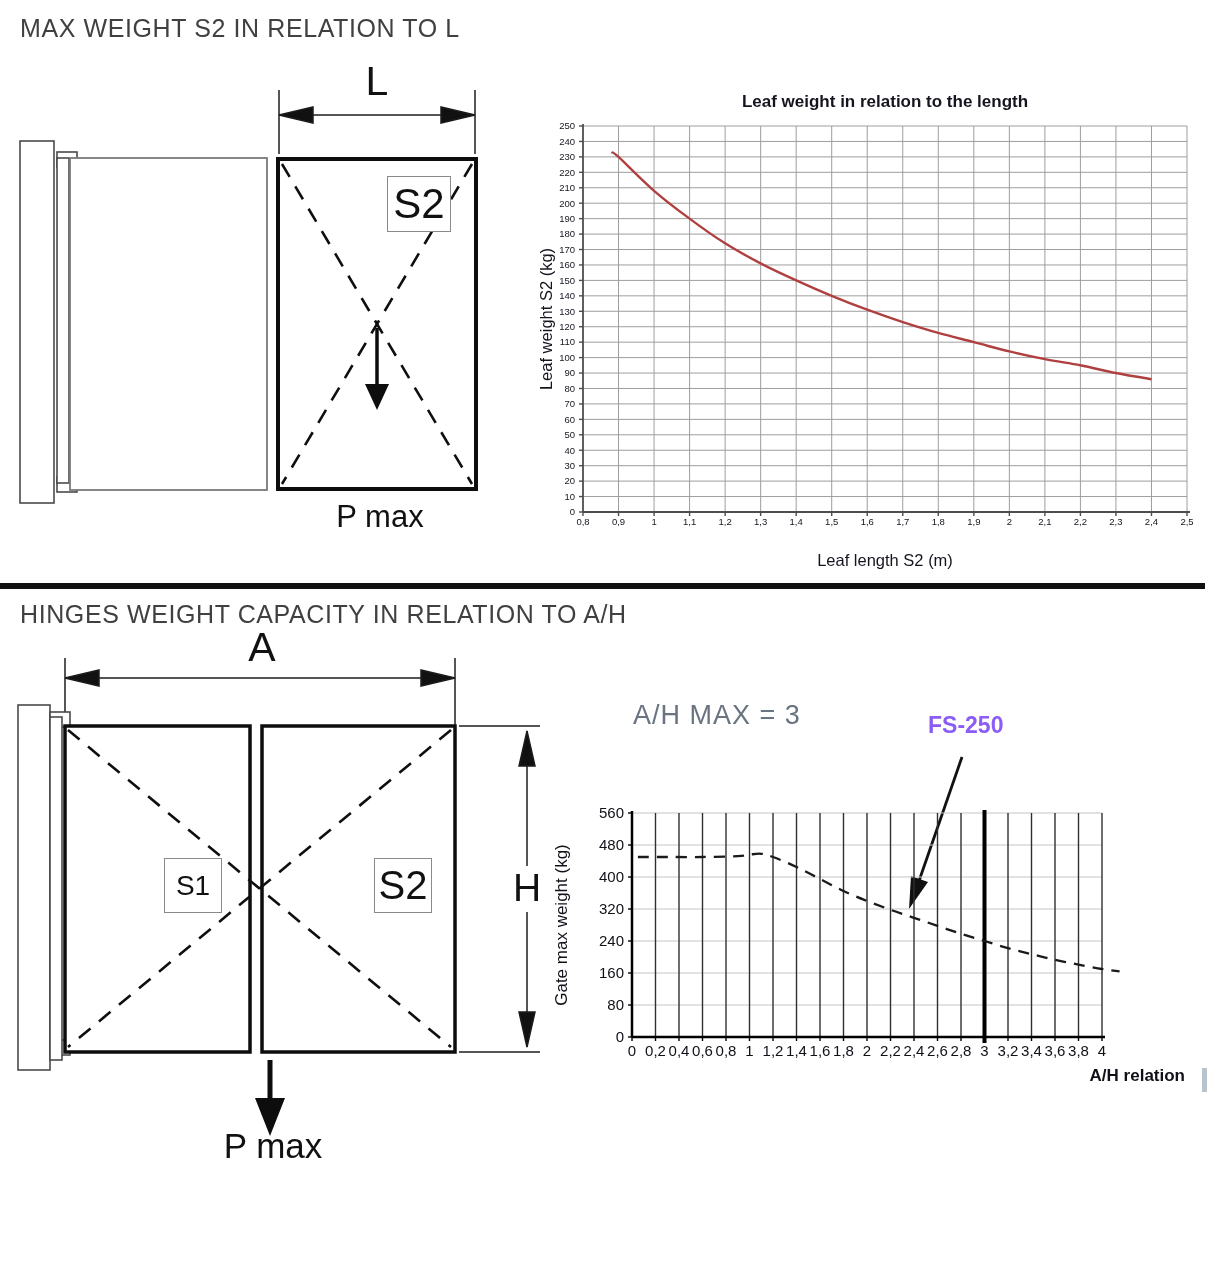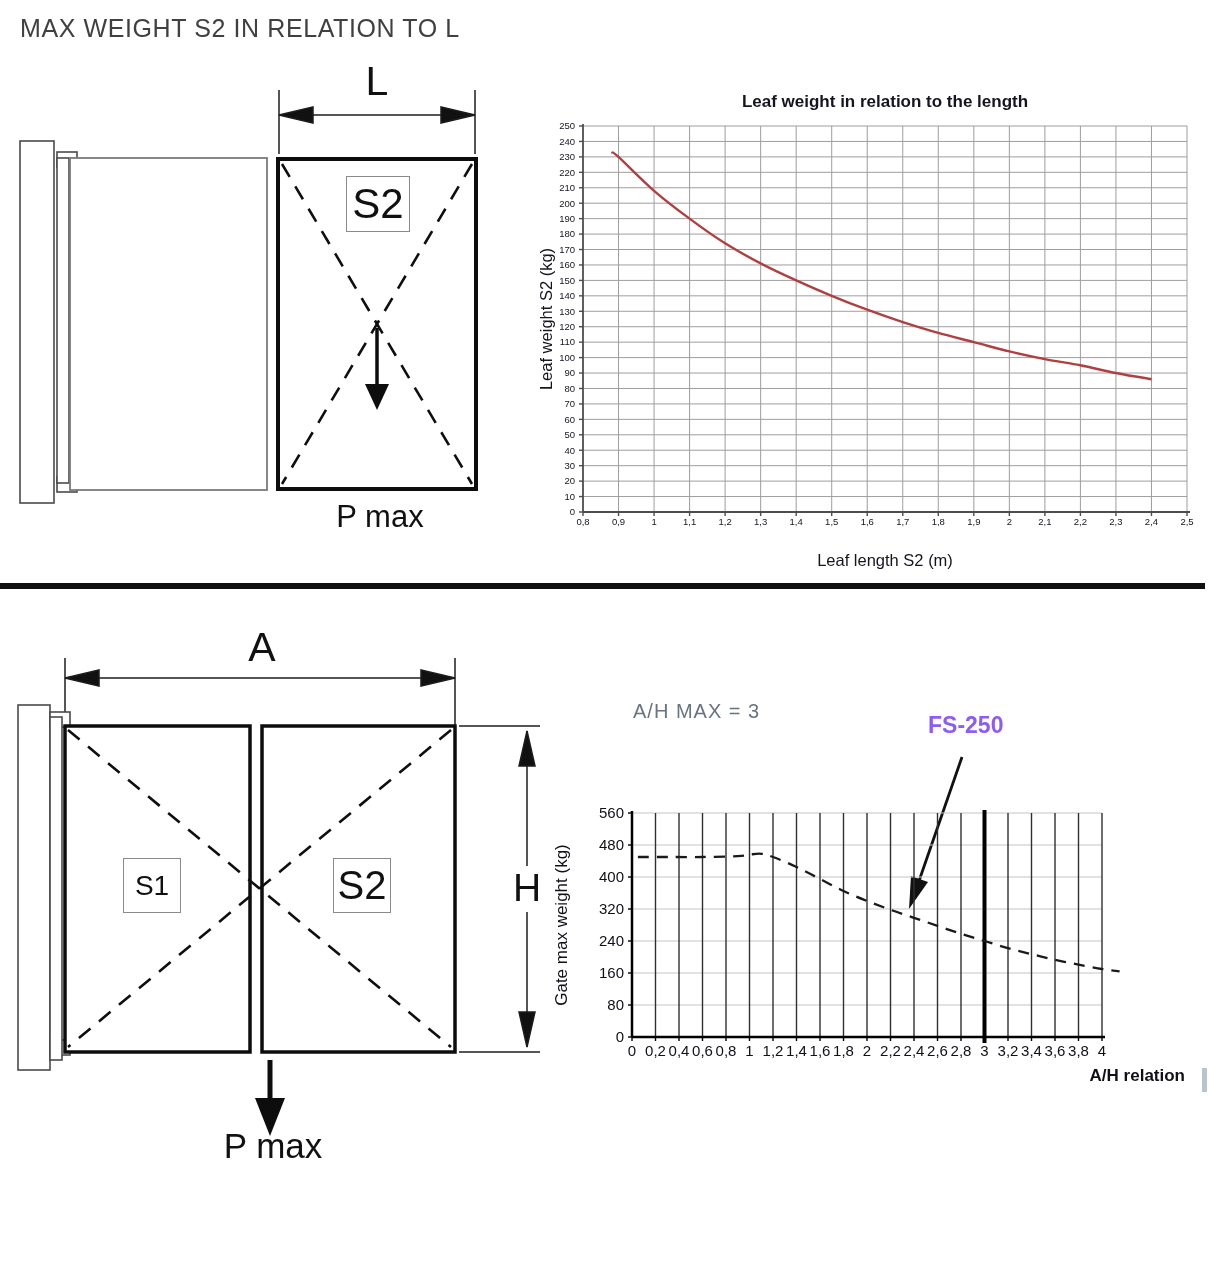--- a/index.html
+++ b/index.html
@@ -2,24 +2,24 @@
 <html><head>
 <meta charset="utf-8">
 <style>
   html,body{margin:0;padding:0;background:#fff;}
   .page{position:relative;width:1214px;height:1277px;background:#fff;overflow:hidden;
         font-family:"Liberation Sans",sans-serif;}
   .abs{position:absolute;}
   .sec-title{font-size:25px;letter-spacing:.6px;color:#404040;white-space:nowrap;}
   .diagram-label{color:#111;white-space:nowrap;}
   .centerx{transform:translateX(-50%);}
-  .boxed{border:1.5px solid #8a8a8a;background:#fff;text-align:center;color:#111;}
+  .boxed{border:1.5px solid #8a8a8a;background:#fff;text-align:center;color:#111;margin-left:41px;}
   .chart-title{font-weight:bold;font-size:17px;color:#151520;text-align:center;white-space:nowrap;}
   .note{font-style:italic;font-size:21px;color:#2e2e2e;letter-spacing:.2px;white-space:nowrap;}
-  .accent-note{font-size:20px;color:#6a7480;letter-spacing:1px;white-space:nowrap;}
+  .accent-note{font-size:27px;color:#6a7480;letter-spacing:1px;white-space:nowrap;}
   .kit-label{font-size:23px;font-weight:bold;color:#8b5cf6;white-space:nowrap;}
   .divider{background:#111;}
   .side-mark{background:#b9c3cb;}
   svg{position:absolute;overflow:visible;}
 </style>
 </head>
 <body>
 
 <div class="page">
 
@@ -196,20 +196,21 @@
         <line x1="647" y1="420" x2="647" y2="424" stroke="#4d4d4d" stroke-width="1.4" fill="none"></line>
         <text x="647" y="433" font-size="9.5" text-anchor="middle" fill="#15151f" font-family="&quot;Liberation Sans&quot;,sans-serif">2,5</text>
         <path d="M71.4,60.2C72.6,61.0 71.4,58.4 78.5,64.9C85.6,71.3 102.2,88.6 114.1,98.8C125.9,109.1 137.7,117.9 149.6,126.6C161.4,135.4 173.3,143.9 185.1,151.3C197.0,158.8 208.8,165.2 220.6,171.4C232.5,177.6 244.3,183.0 256.2,188.4C268.0,193.8 279.9,199.0 291.7,203.8C303.5,208.7 315.4,213.4 327.2,217.7C339.1,222.1 350.9,226.2 362.8,230.1C374.6,233.9 386.5,237.6 398.3,240.9C410.1,244.2 422.0,247.1 433.8,250.2C445.7,253.2 457.5,256.6 469.4,259.4C481.2,262.3 493.0,264.8 504.9,267.1C516.7,269.5 528.6,271.0 540.4,273.3C552.3,275.6 564.1,278.7 575.9,281.0C587.8,283.4 605.5,286.2 611.5,287.2" fill="none" stroke="#b04040" stroke-width="2.4"></path>
         <text x="12" y="227" font-size="16.5" text-anchor="middle" fill="#15151f" font-family="&quot;Liberation Sans&quot;,sans-serif" transform="rotate(-90 12 227)">Leaf weight S2 (kg)</text>
         <text x="345" y="474" font-size="16.5" text-anchor="middle" fill="#15151f" font-family="&quot;Liberation Sans&quot;,sans-serif">Leaf length S2 (m)</text>
       </svg>
   </div>
 
   <div class="abs divider" style="left:0;top:583px;width:1205px;height:6px;"></div>
 
+  <div class="abs sec-title" style="left:20px;top:600px;">HINGES WEIGHT CAPACITY IN RELATION TO A/H</div>
 
   <svg class="abs" style="left:0;top:620px;" width="560" height="560" viewBox="0 0 560 560">
 
     <g stroke="#1c1c1c" stroke-width="1.5" fill="#111">
       <line x1="65" y1="38" x2="65" y2="106" fill="none"></line>
       <line x1="455" y1="38" x2="455" y2="106" fill="none"></line>
       <line x1="65" y1="58" x2="455" y2="58" fill="none"></line>
       <polygon points="65,58 99,50 99,66"></polygon>
       <polygon points="455,58 421,50 421,66"></polygon>
     </g>

